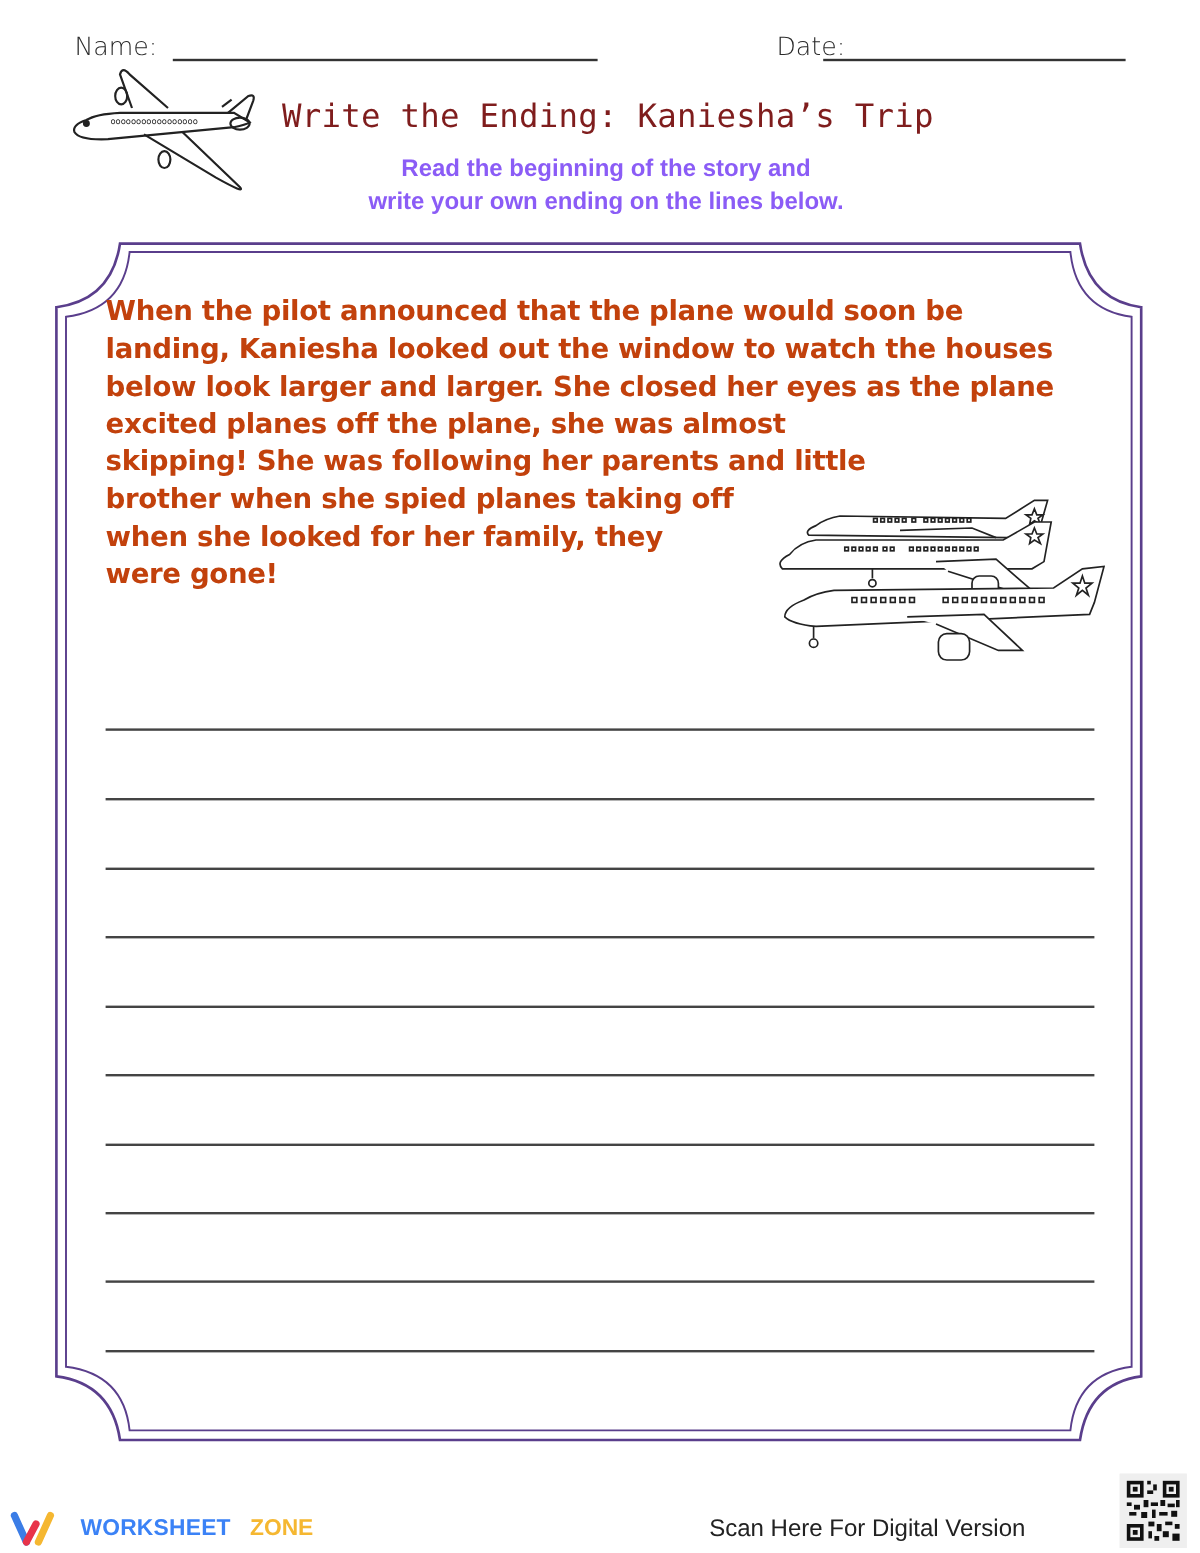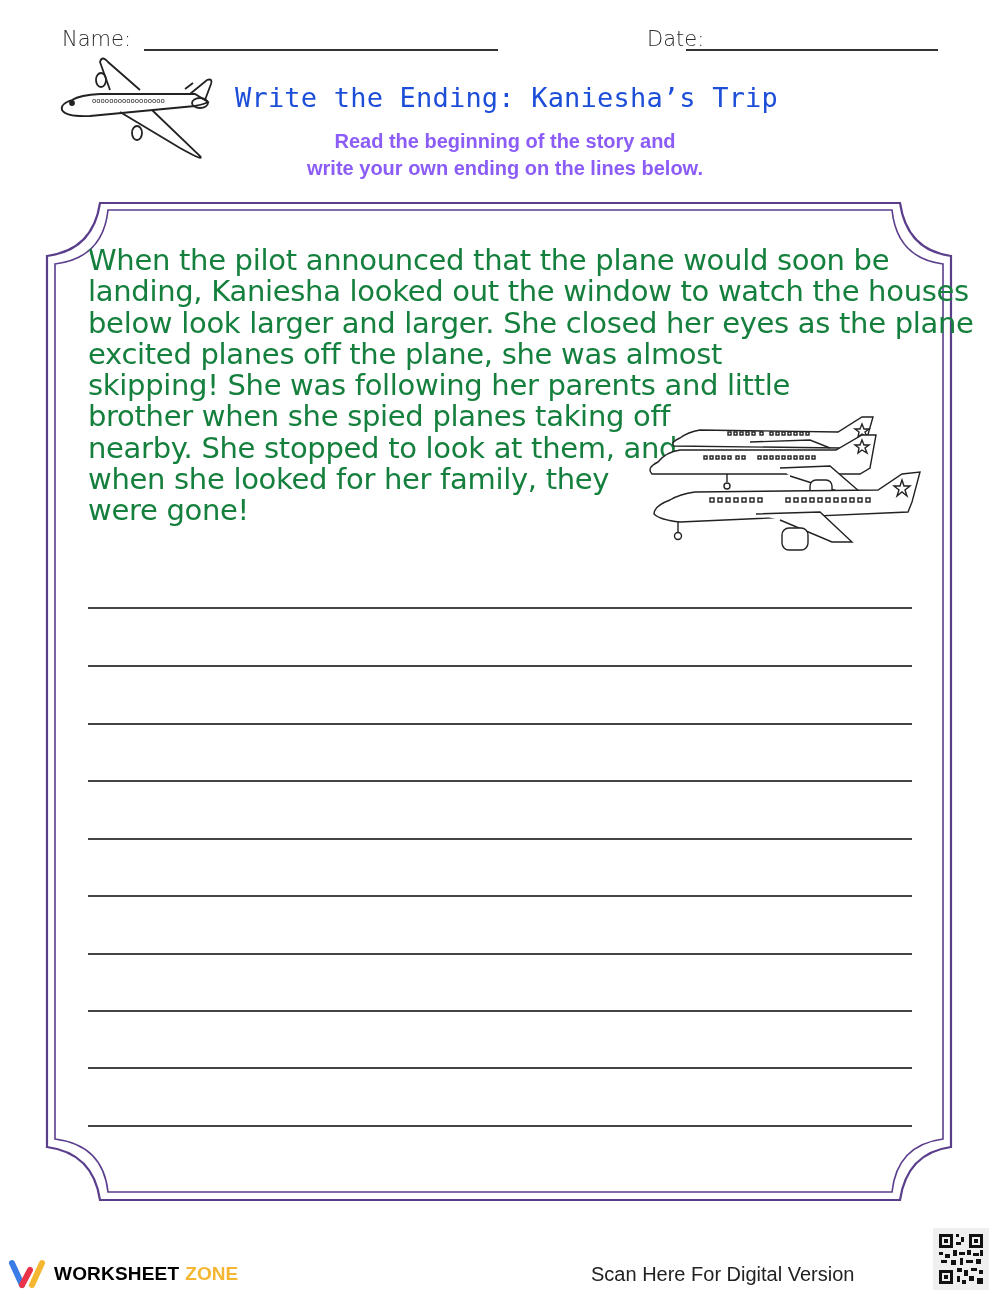--- a/index.html
+++ b/index.html
@@ -2,36 +2,36 @@
 <html><head>
 <meta charset="utf-8">
 <style>
   * { margin: 0; padding: 0; box-sizing: border-box; }
   html, body { width: 1000px; height: 1294px; background: #ffffff; overflow: hidden; }
   body { position: relative; font-family: "DejaVu Sans", sans-serif; color: #222; }
 
   .hdr-label { position: absolute; top: 27px; font-size: 21px; color: #2a2a2a; font-family: "DejaVu Sans", sans-serif; font-weight: 300; }
   .hdr-line { position: absolute; top: 49px; height: 1.5px; background: #333; }
 
-  .title { position: absolute; left: 235px; top: 82px; font-family: "DejaVu Sans Mono", monospace; font-size: 27px; color: #1d4ed8; letter-spacing: 0.2px; }
+  .title { position: absolute; left: 235px; top: 82px; font-family: "DejaVu Sans Mono", monospace; font-size: 27px; color: #7f1d1d; letter-spacing: 0.2px; }
   .instr { position: absolute; left: 240px; width: 530px; text-align: center; font-family: "Liberation Sans", sans-serif; font-weight: bold; font-size: 20px; color: #8b5cf6; }
 
   .frame { position: absolute; left: 0; top: 0; }
 
-  .story { position: absolute; left: 88px; top: 245px; font-family: "DejaVu Sans", sans-serif; font-weight: 400; font-size: 29px; line-height: 31.3px; color: #15803d; letter-spacing: -0.3px; }
+  .story { position: absolute; left: 88px; top: 245px; font-family: "DejaVu Sans", sans-serif; font-weight: 700; font-size: 23px; line-height: 31.3px; color: #c2410c; letter-spacing: -0.3px; }
   .story div { white-space: nowrap; }
 
   .wline { position: absolute; left: 88px; width: 824px; height: 2px; background: #444; }
 
   .planes { position: absolute; left: 640px; top: 390px; }
   .small-plane { position: absolute; left: 55px; top: 52px; }
 
   .logo { position: absolute; left: 8px; top: 1258px; display: flex; align-items: center; }
-  .logo-text1 { font-family: "Liberation Sans", sans-serif; font-weight: bold; font-size: 19px; color: #000000; margin-left: 6px; letter-spacing: 0.2px; }
-  .logo-text2 { font-family: "Liberation Sans", sans-serif; font-weight: bold; font-size: 19px; color: #f5b731; margin-left: 6px; }
+  .logo-text1 { font-family: "Liberation Sans", sans-serif; font-weight: bold; font-size: 19px; color: #3b82f6; margin-left: 19px; letter-spacing: 0.2px; }
+  .logo-text2 { font-family: "Liberation Sans", sans-serif; font-weight: bold; font-size: 19px; color: #f5b731; margin-left: 16px; }
 
   .scan { position: absolute; left: 591px; top: 1263px; font-family: Liberation Sans, sans-serif; font-size: 20px; color: #222; }
   .qr { position: absolute; left: 933px; top: 1228px; width: 56px; height: 62px; background: #eee; }
 </style>
 </head>
 <body>
 
 <div class="hdr-label" style="left:62px;">Name:</div>
 <div class="hdr-line" style="left:144px; width:354px;"></div>
 <div class="hdr-label" style="left:612px;margin-left:35px;">Date:</div>
@@ -71,21 +71,20 @@
   <path stroke-width="1.6" d="M108 210 L892 210 Q897 258 943 264 L943 1139 Q897 1145 892 1192 L108 1192 Q103 1145 55 1139 L55 264 Q103 258 108 210 Z"></path>
 </svg>
 
 <div class="story">
   <div>When the pilot announced that the plane would soon be</div>
   <div>landing, Kaniesha looked out the window to watch the houses</div>
   <div>below look larger and larger. She closed her eyes as the plane</div>
   <div>excited planes off the plane, she was almost</div>
   <div>skipping! She was following her parents and little</div>
   <div>brother when she spied planes taking off</div>
-  <div>nearby. She stopped to look at them, and</div>
   <div>when she looked for her family, they</div>
   <div>were gone!</div>
 </div>
 
 <div class="planes">
   <svg width="290" height="170" viewBox="0 0 290 170" fill="#fff" stroke="#222" stroke-width="1.4">
 
     <g>
       <path d="M40 48 Q30 52 34 56 L200 58 L225 55 L233 27 L222 27 L198 42 L60 40 Q48 42 40 48Z"></path>
       <path d="M222 34 l2 5 5 0 -4 3 2 5 -5 -3 -4 3 1 -5 -4 -3 5 0z" fill="none"></path>

